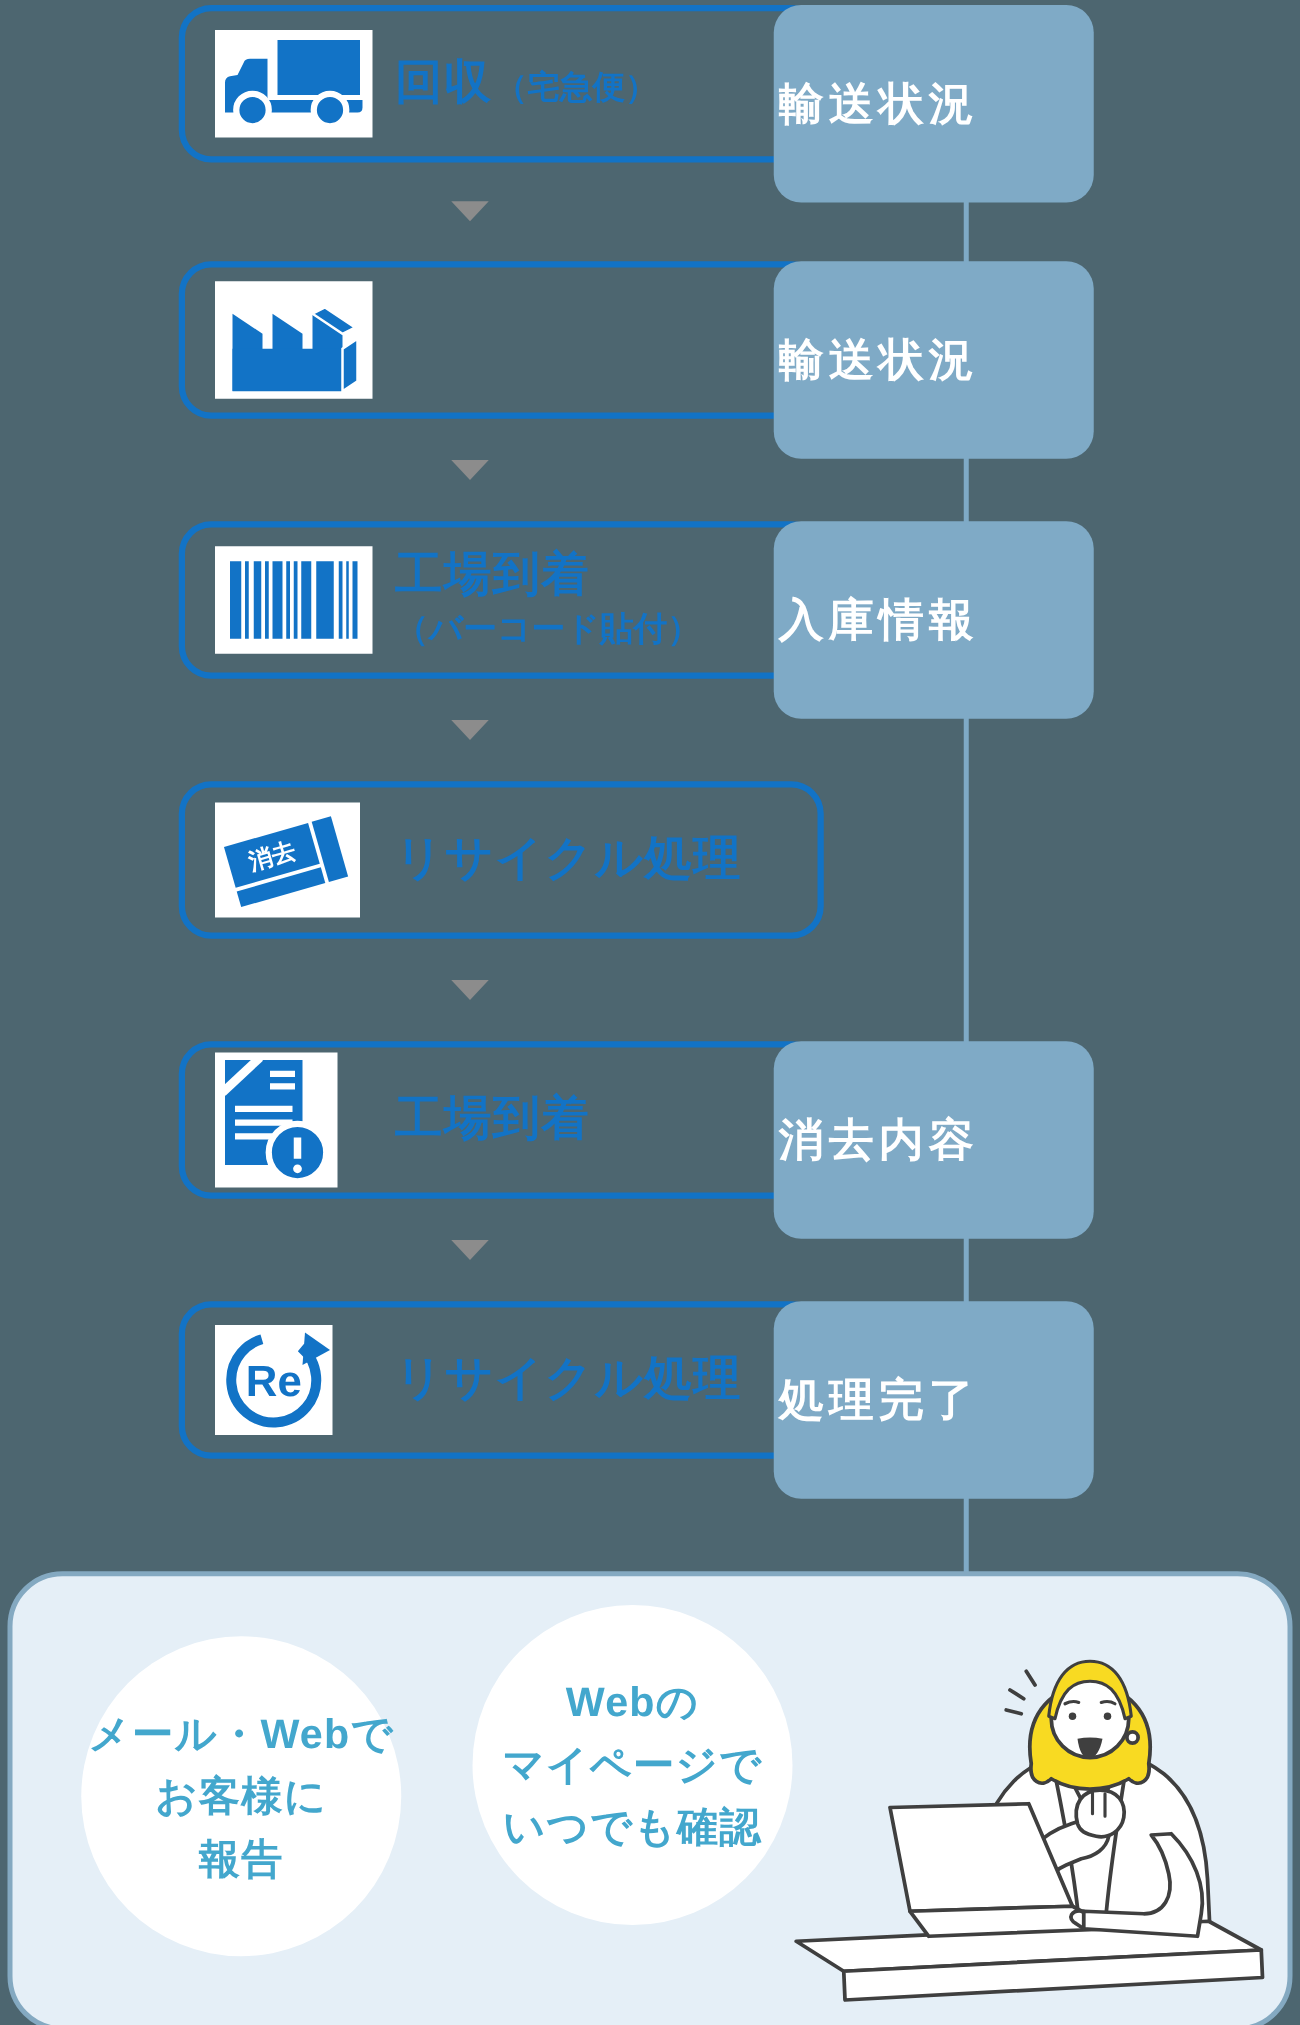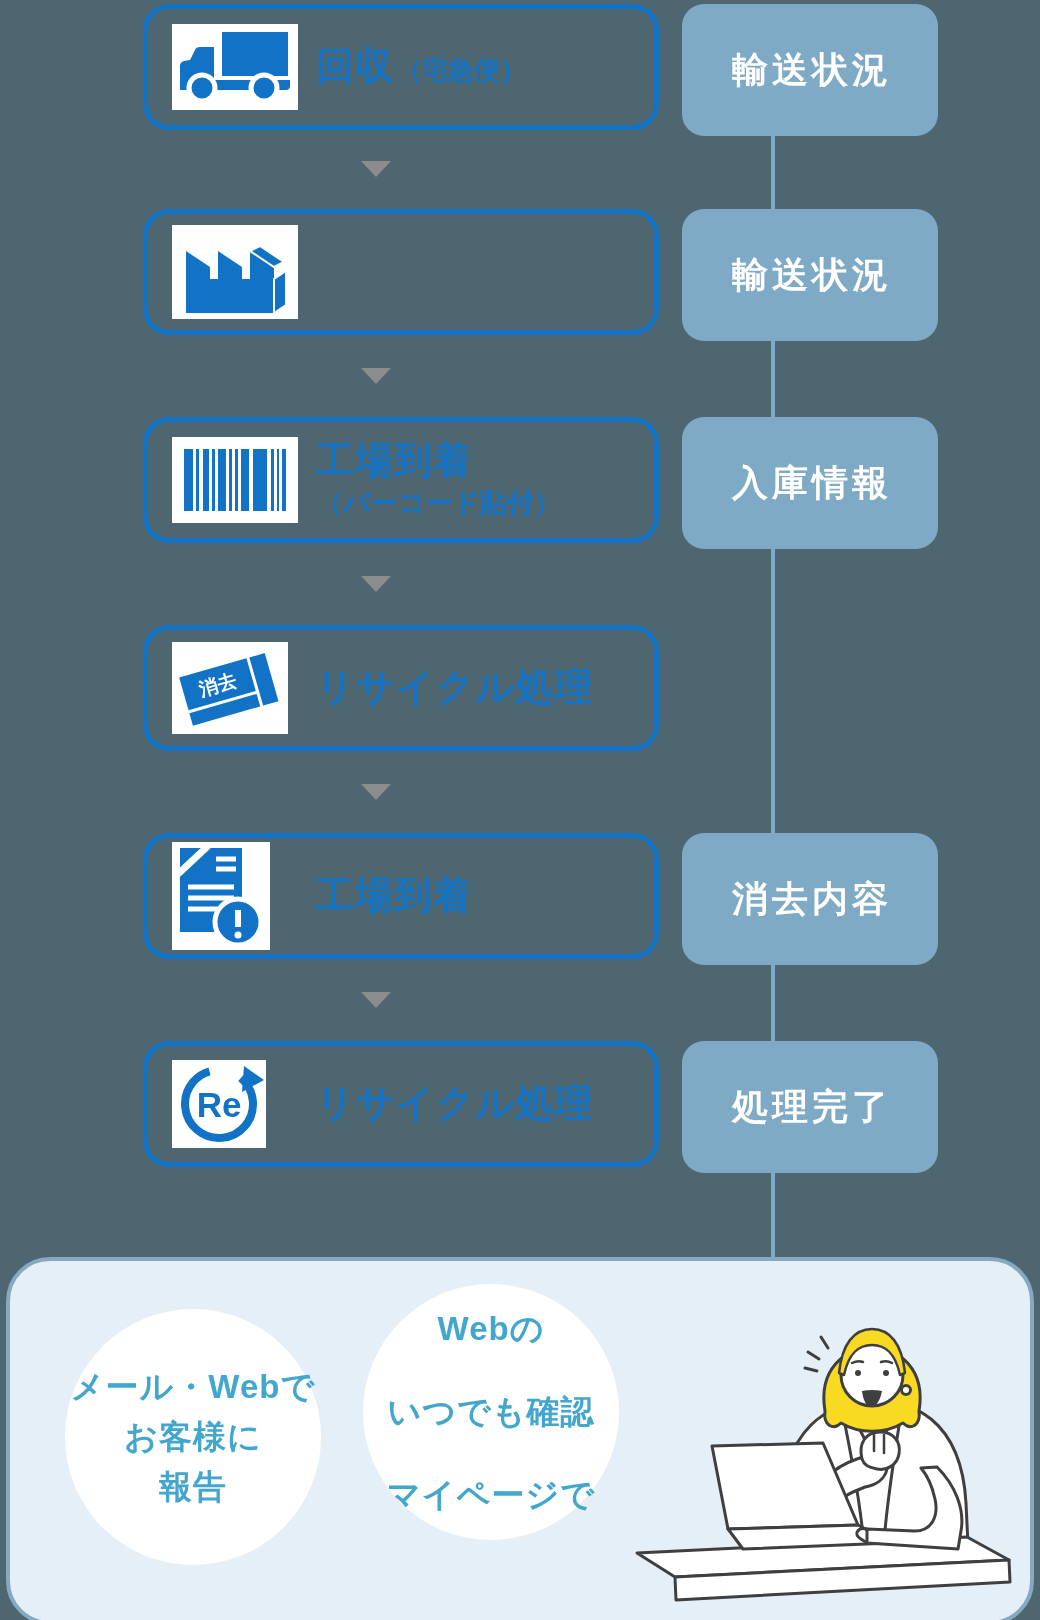--- a/index.html
+++ b/index.html
@@ -37,43 +37,43 @@
   .step-label{
     position:absolute;left:168px;top:0;bottom:0;right:8px;
     display:flex;flex-direction:column;justify-content:center;
     color:var(--blue);font-weight:700;
   }
   .label-line{display:flex;align-items:baseline;}
   .label-main{font-size:38px;letter-spacing:1px;line-height:1.15;white-space:nowrap;}
   .label-suffix{font-size:26px;letter-spacing:0;margin-left:2px;white-space:nowrap;}
   .label-line2{font-size:27px;letter-spacing:0;margin-top:3px;white-space:nowrap;}
   .status-box{
-    position:absolute;left:682px;width:256px;height:132px;
+    position:absolute;left:619px;width:256px;height:158px;
     background:var(--steel);border-radius:22px;
-    display:flex;align-items:center;justify-content:center;
+    display:flex;align-items:center;justify-content:flex-start;
     color:#fff;font-size:36px;font-weight:600;letter-spacing:4px;text-indent:4px;
     white-space:nowrap;
   }
   .down-arrow{
     position:absolute;left:361px;width:0;height:0;
     border-left:15px solid transparent;border-right:15px solid transparent;
     border-top:16px solid var(--arrow);
   }
   .panel{
     position:absolute;left:6px;top:1257px;width:1028px;height:368px;
     background:var(--panel);border:4px solid var(--panel-border);border-radius:44px;
   }
   .badge-circle{
     position:absolute;width:256px;height:256px;border-radius:50%;background:#fff;
     display:flex;flex-direction:column;align-items:center;justify-content:center;
     text-align:center;color:var(--badge-text);
     font-size:33px;font-weight:700;line-height:1.52;letter-spacing:1px;
   }
   .badge-1{left:55px;top:48px;}
-  .badge-2{left:353px;top:23px;gap:33px;}
+  .badge-2{left:368px;top:23px;}
   .illustration{position:absolute;left:605px;top:10px;width:415px;height:345px;}
   svg{display:block;}
 </style>
 </head>
 <body>
 
 <div class="canvas">
 
   <div class="v-line"></div>
 
@@ -224,22 +224,22 @@
   </div>
 
   <div class="panel">
     <div class="badge-circle badge-1">
       <span>メール・Webで</span>
       <span>お客様に</span>
       <span>報告</span>
     </div>
     <div class="badge-circle badge-2">
       <span>Webの</span>
+      <span>マイページで</span>
       <span>いつでも確認</span>
-      <span>マイページで</span>
     </div>
 
     <div class="illustration">
       <svg width="415" height="345" viewBox="0 0 415 345">
         <g stroke="#3f3f3f" stroke-width="3" stroke-linecap="round" stroke-linejoin="round" fill="none">
 
           <path d="M255,128 C232,130 210,140 196,154 C174,176 164,210 161,252 L159,280 L353,274 L351,232 C349,196 338,166 316,148 C298,134 276,127 255,128 Z" fill="#ffffff"></path>
           <path d="M233,136 L259,186 L284,134"></path>
           <path d="M227,139 C238,192 246,240 249,274"></path>
           <path d="M287,136 C278,192 271,240 269,272"></path>

